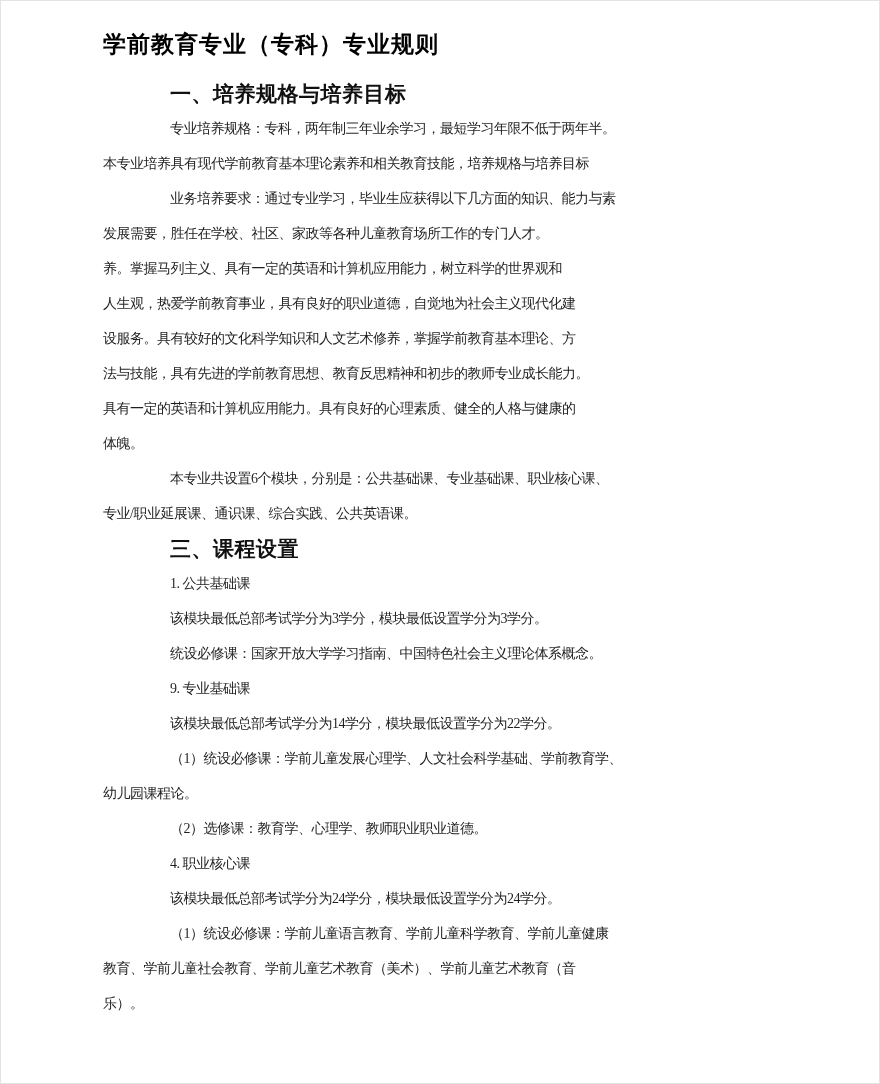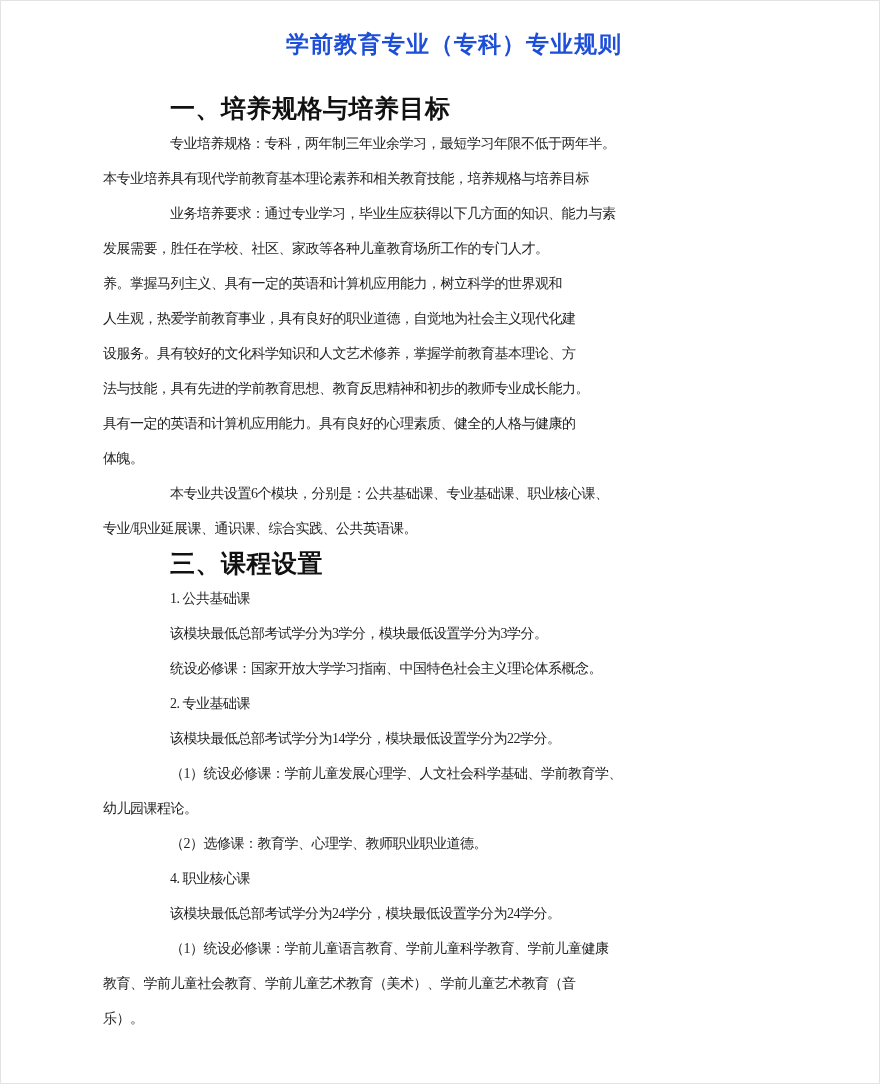--- a/index.html
+++ b/index.html
@@ -21,41 +21,40 @@
     position: absolute;
     left: 102px;
     top: 27px;
     width: 702px;
   }
   .doc-title {
     font-family: "Liberation Sans", sans-serif;
     font-weight: 700;
     font-size: 23px;
     letter-spacing: 1px;
-    text-align: center;
     line-height: 32px;
     height: 32px;
-    margin-bottom: 31px;
-    color: #1d4ed8;
+    margin-bottom: 16px;
+    color: #000000;
   }
   .row {
     height: 35px;
     line-height: 35px;
     white-space: nowrap;
   }
   .row.line {
     font-family: "Liberation Serif", "DejaVu Serif", serif;
     font-size: 14px;
     letter-spacing: -0.5px;
     color: #1f1f1f;
   }
   .row.heading {
     font-family: "Liberation Sans", sans-serif;
     font-weight: 700;
-    font-size: 25px;
+    font-size: 21px;
     letter-spacing: 0.5px;
     color: #111;
     text-indent: 67px;
   }
   .row.indent {
     text-indent: 67px;
   }
   .page-footer {
     position: absolute;
     left: 0;
@@ -86,21 +85,21 @@
         <div class="row line">设服务。具有较好的文化科学知识和人文艺术修养，掌握学前教育基本理论、方</div>
         <div class="row line">法与技能，具有先进的学前教育思想、教育反思精神和初步的教师专业成长能力。</div>
         <div class="row line">具有一定的英语和计算机应用能力。具有良好的心理素质、健全的人格与健康的</div>
         <div class="row line">体魄。</div>
         <div class="row line indent">本专业共设置6个模块，分别是：公共基础课、专业基础课、职业核心课、</div>
         <div class="row line">专业/职业延展课、通识课、综合实践、公共英语课。</div>
         <div class="row heading">三、课程设置</div>
         <div class="row line indent">1. 公共基础课</div>
         <div class="row line indent">该模块最低总部考试学分为3学分，模块最低设置学分为3学分。</div>
         <div class="row line indent">统设必修课：国家开放大学学习指南、中国特色社会主义理论体系概念。</div>
-        <div class="row line indent">2. 专业基础课</div>
+        <div class="row line indent">9. 专业基础课</div>
         <div class="row line indent">该模块最低总部考试学分为14学分，模块最低设置学分为22学分。</div>
         <div class="row line indent">（1）统设必修课：学前儿童发展心理学、人文社会科学基础、学前教育学、</div>
         <div class="row line">幼儿园课程论。</div>
         <div class="row line indent">（2）选修课：教育学、心理学、教师职业职业道德。</div>
         <div class="row line indent">4. 职业核心课</div>
         <div class="row line indent">该模块最低总部考试学分为24学分，模块最低设置学分为24学分。</div>
         <div class="row line indent">（1）统设必修课：学前儿童语言教育、学前儿童科学教育、学前儿童健康</div>
         <div class="row line">教育、学前儿童社会教育、学前儿童艺术教育（美术）、学前儿童艺术教育（音</div>
         <div class="row line">乐）。</div>
       </div>

